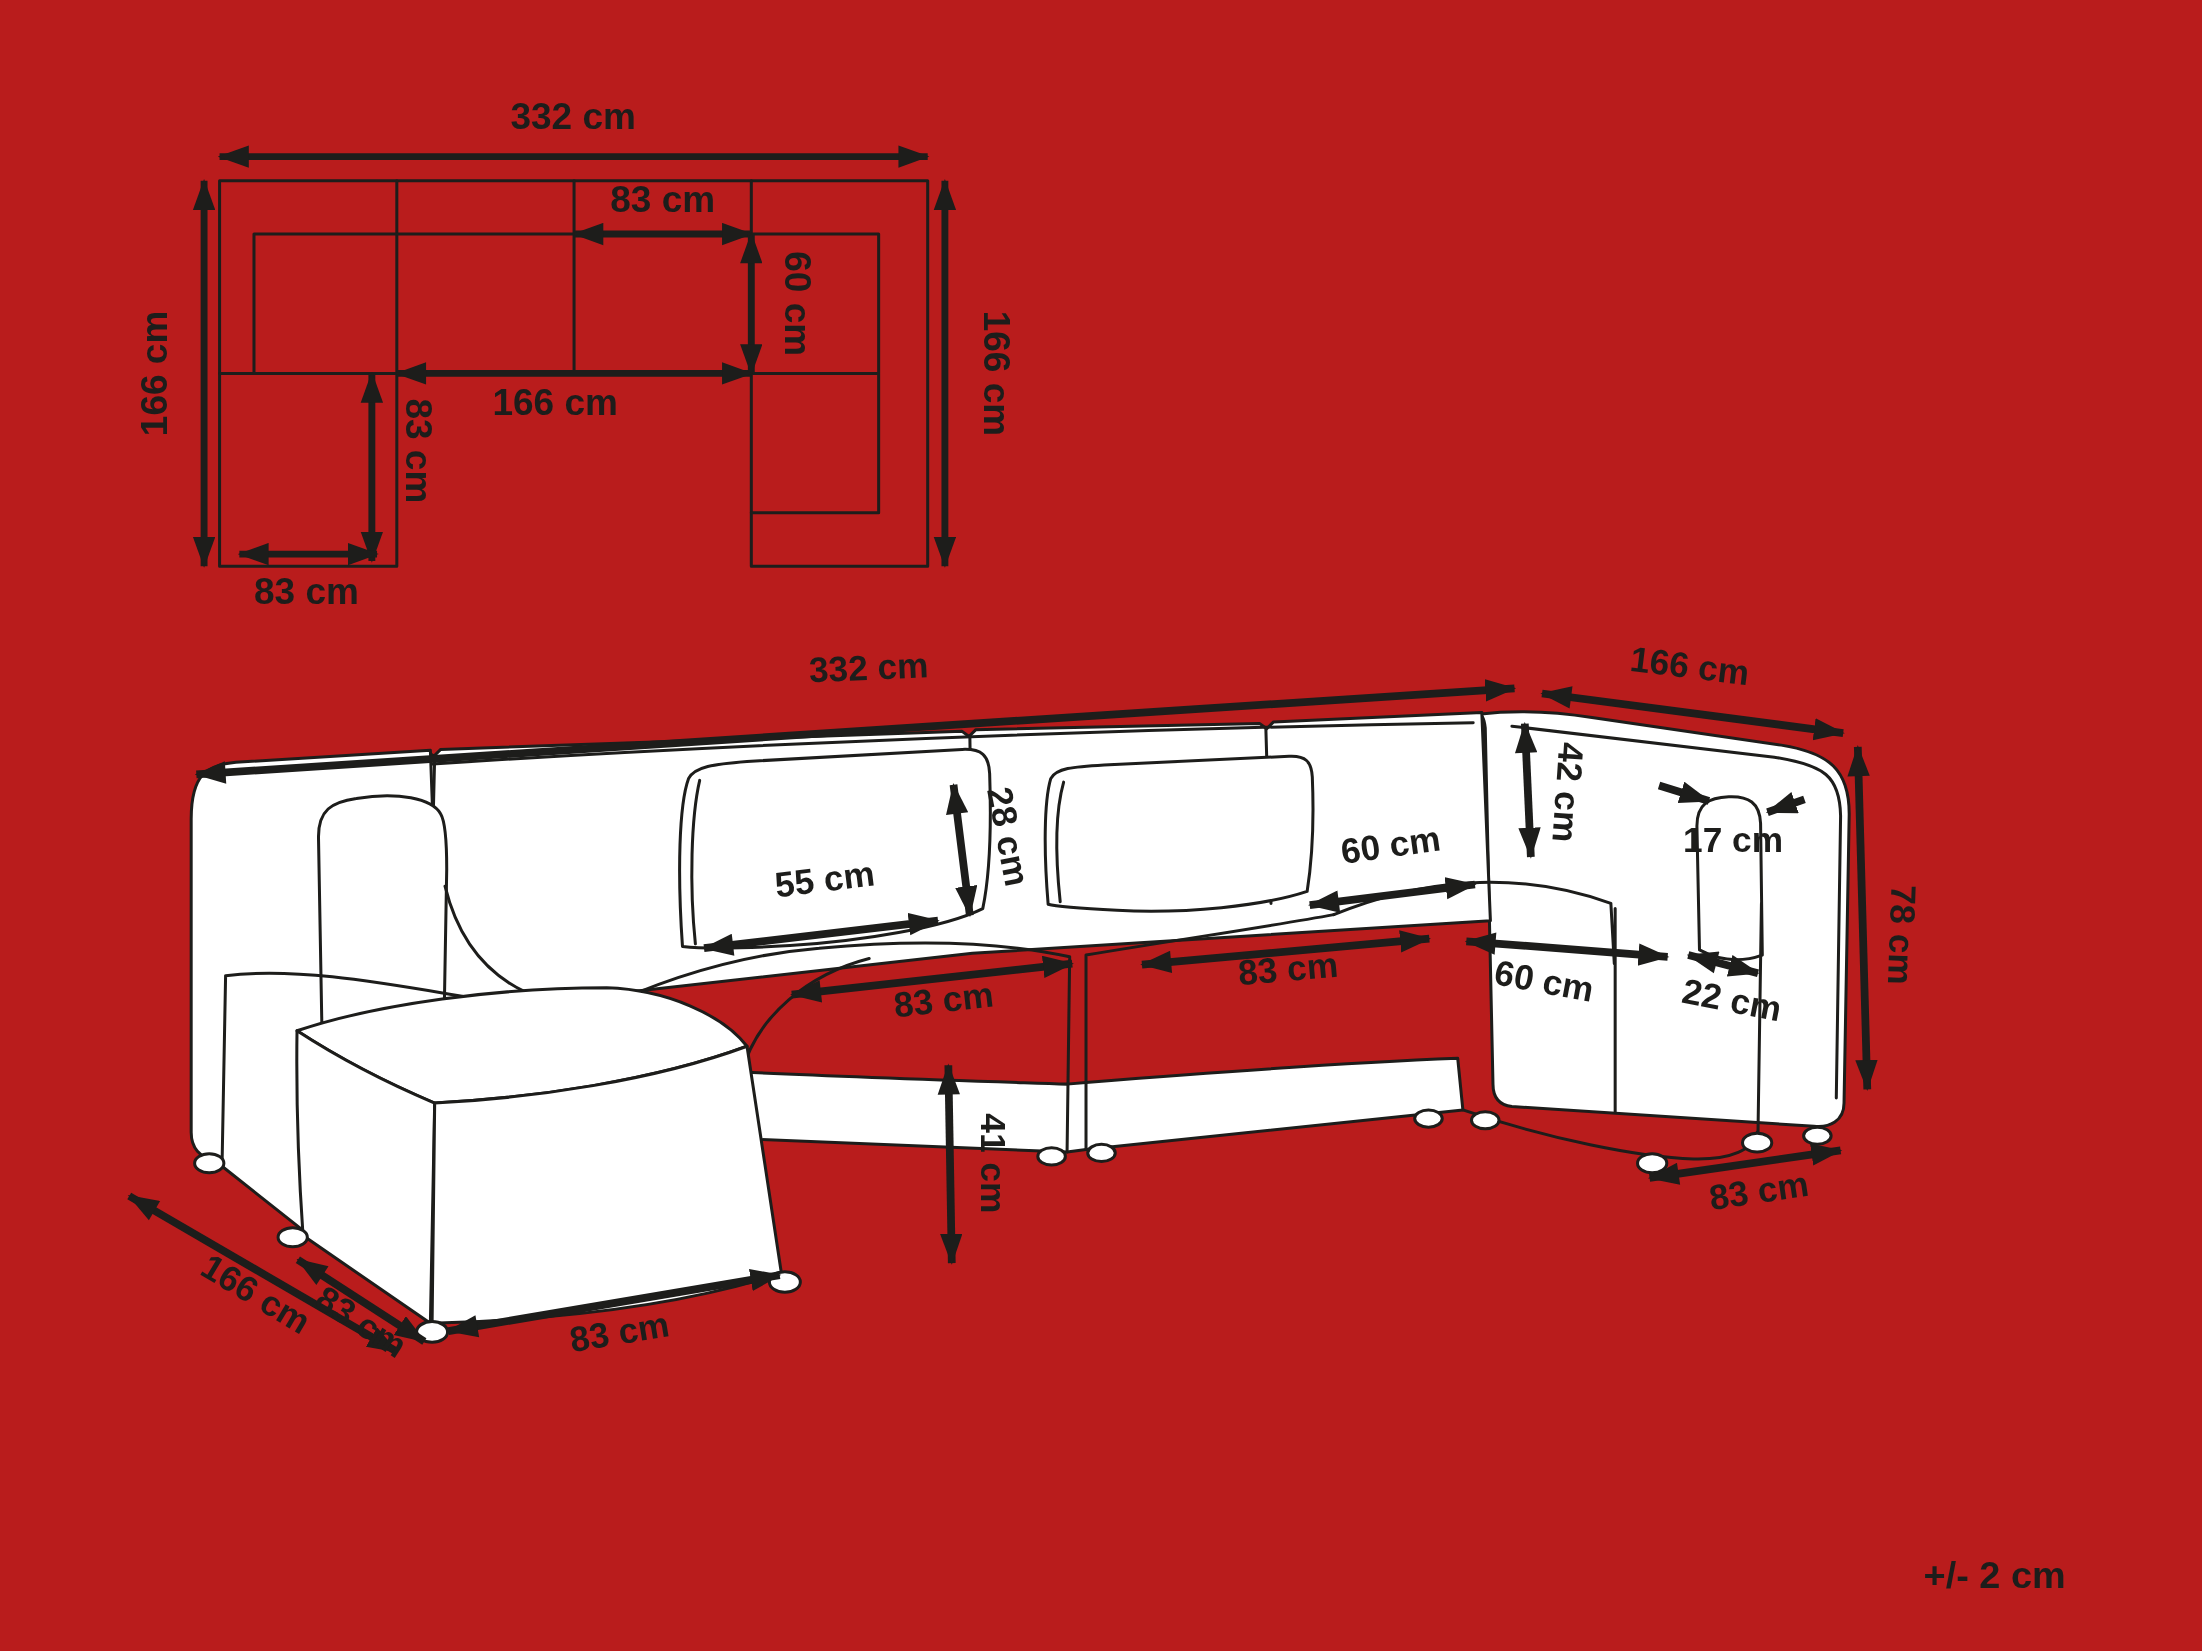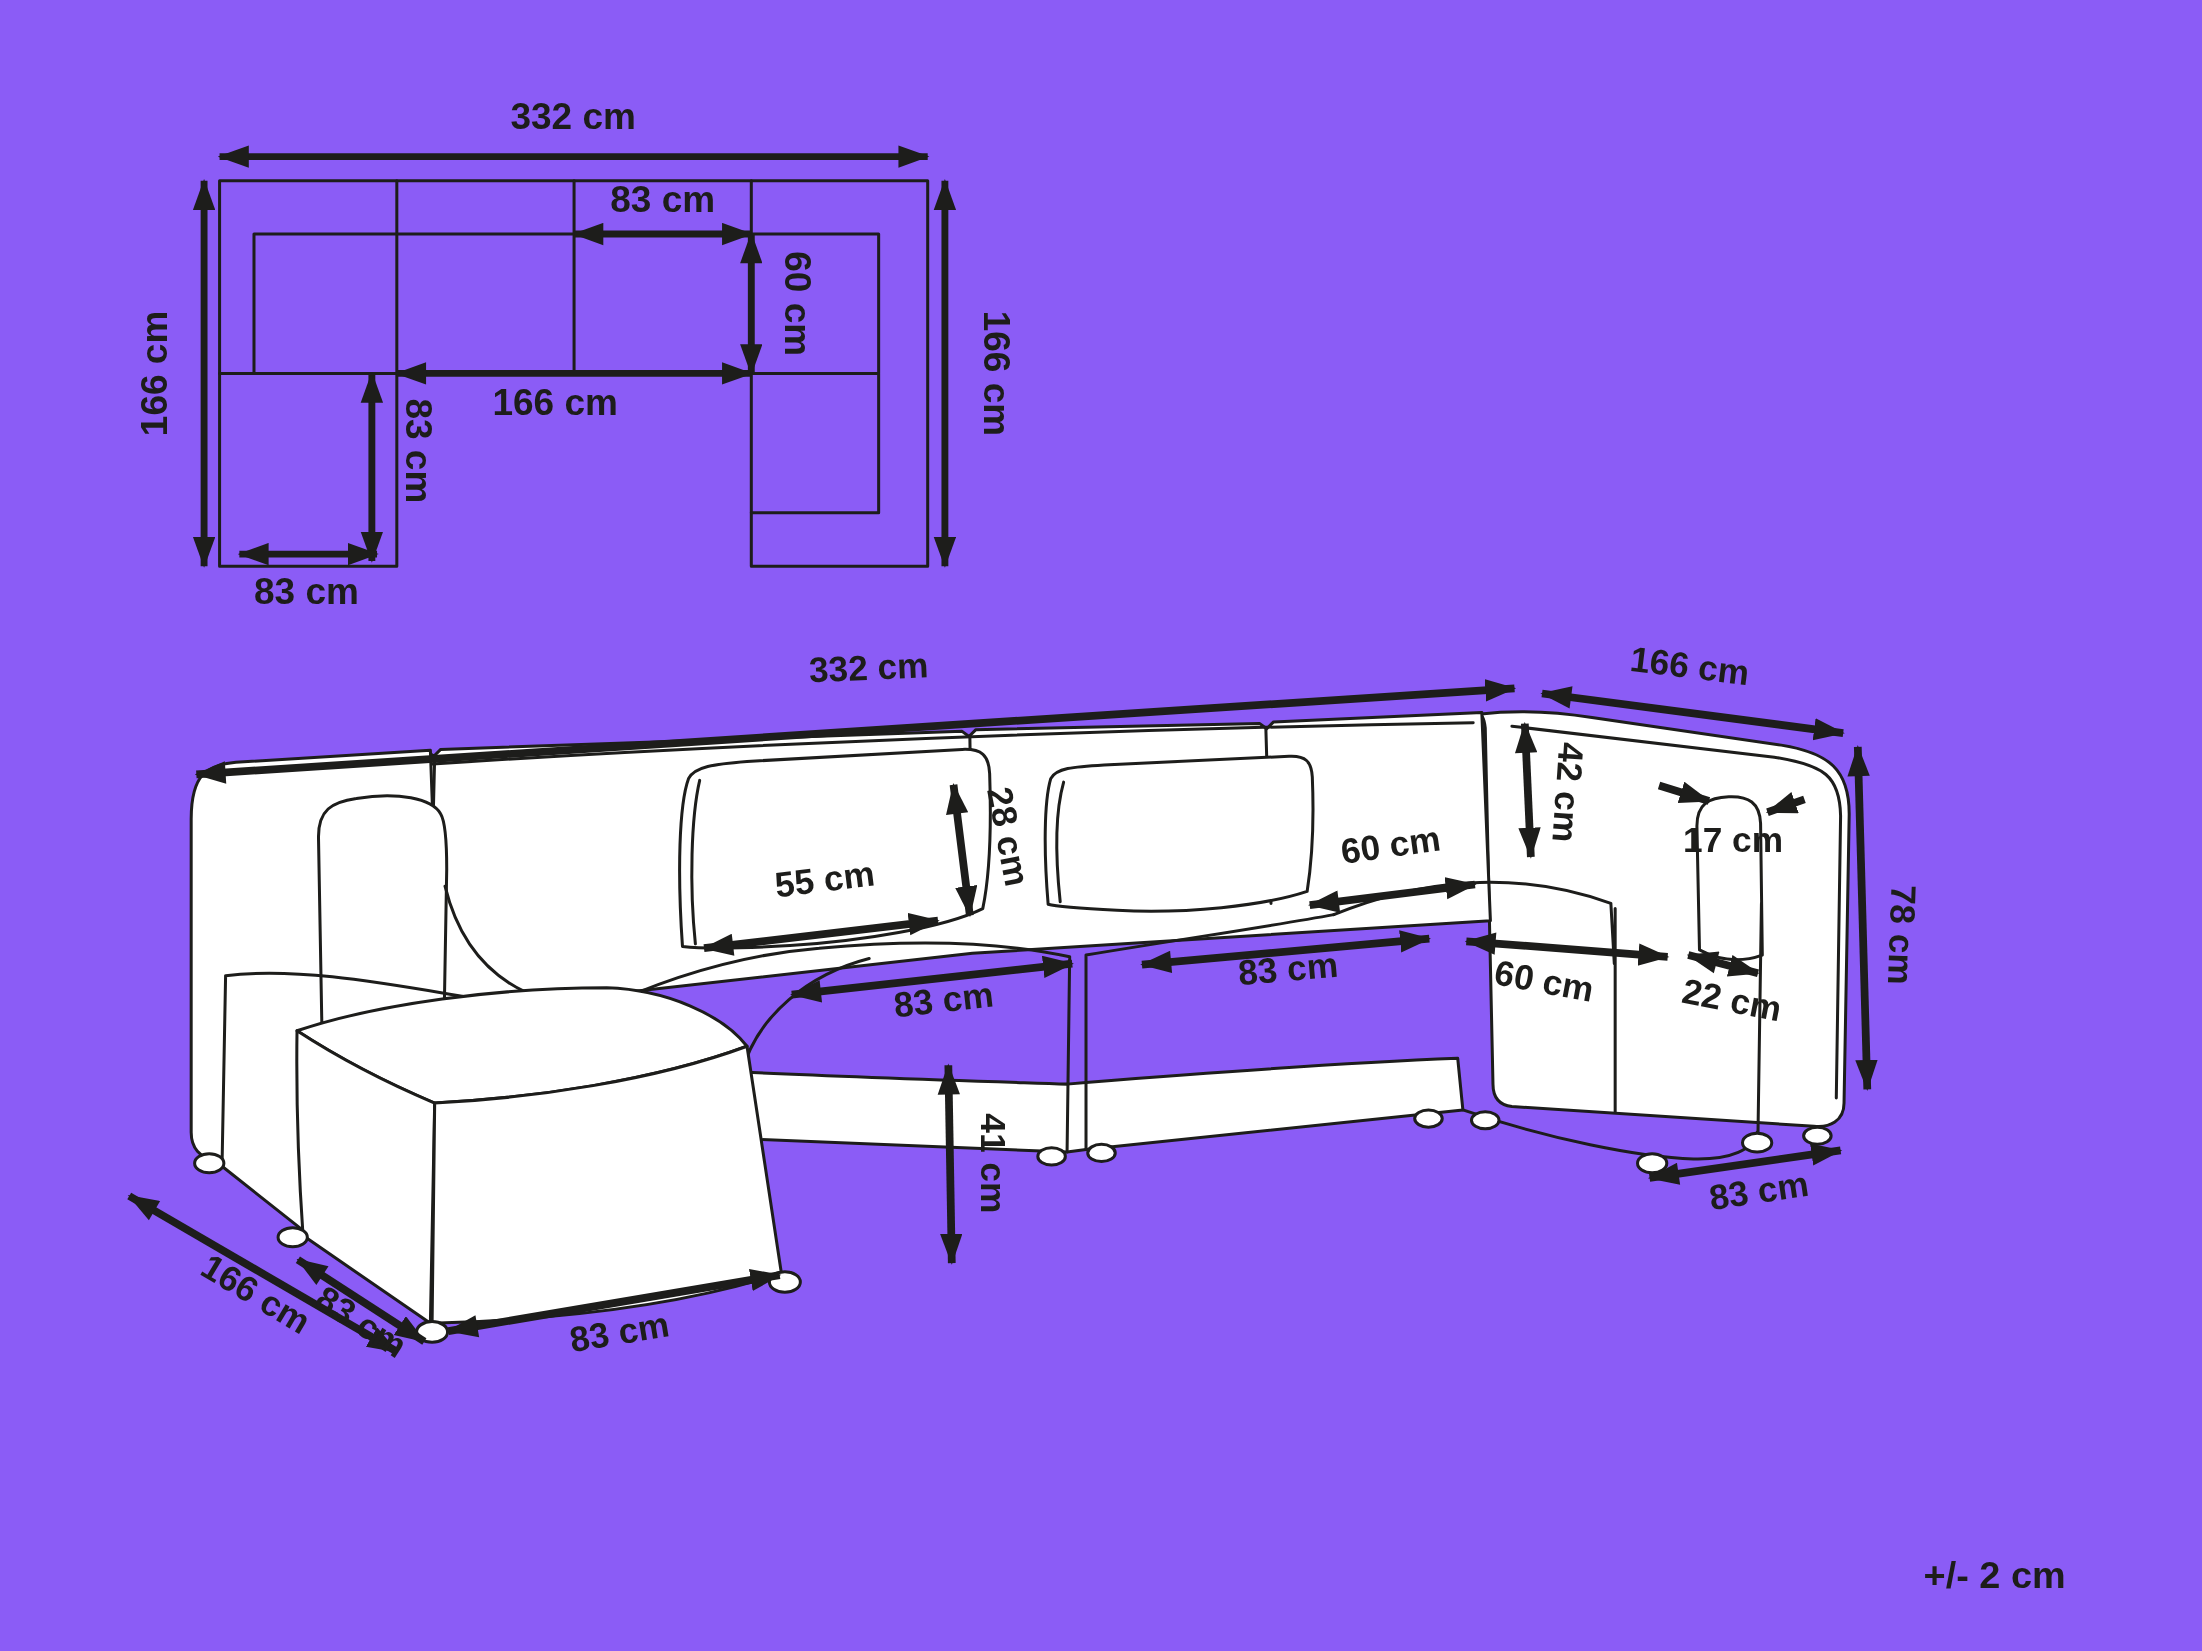--- a/index.html
+++ b/index.html
@@ -1,16 +1,16 @@
 <!DOCTYPE html>
 <html style="font-size:13.8px"><head>
 <meta charset="utf-8">
 <style>
   html,body{margin:0;padding:0;background:#fff;}
-  .canvas{position:relative;width:2203px;height:1652px;background:#8b5cf6;overflow:hidden;
+  .canvas{position:relative;width:2203px;height:1652px;background:#b91c1c;overflow:hidden;
           font-family:"Liberation Sans", sans-serif;}
   svg{display:block;}
   .ln{fill:none;stroke:#1d1d1b;stroke-width:3.5;stroke-linecap:round;stroke-linejoin:round;}
   .fw{fill:#ffffff;stroke:#1d1d1b;stroke-width:3.5;stroke-linejoin:round;}
   .dim{fill:none;stroke:#1d1d1b;stroke-width:9;}
   .dimp{fill:none;stroke:#1d1d1b;stroke-width:8;}
   .lbl{fill:#1d1d1b;font-weight:bold;font-size:41px;text-anchor:middle;}
   .lblp{fill:#1d1d1b;font-weight:bold;font-size:43px;text-anchor:middle;}
   .tol{fill:#1d1d1b;font-weight:bold;font-size:44px;text-anchor:middle;}
 </style>

